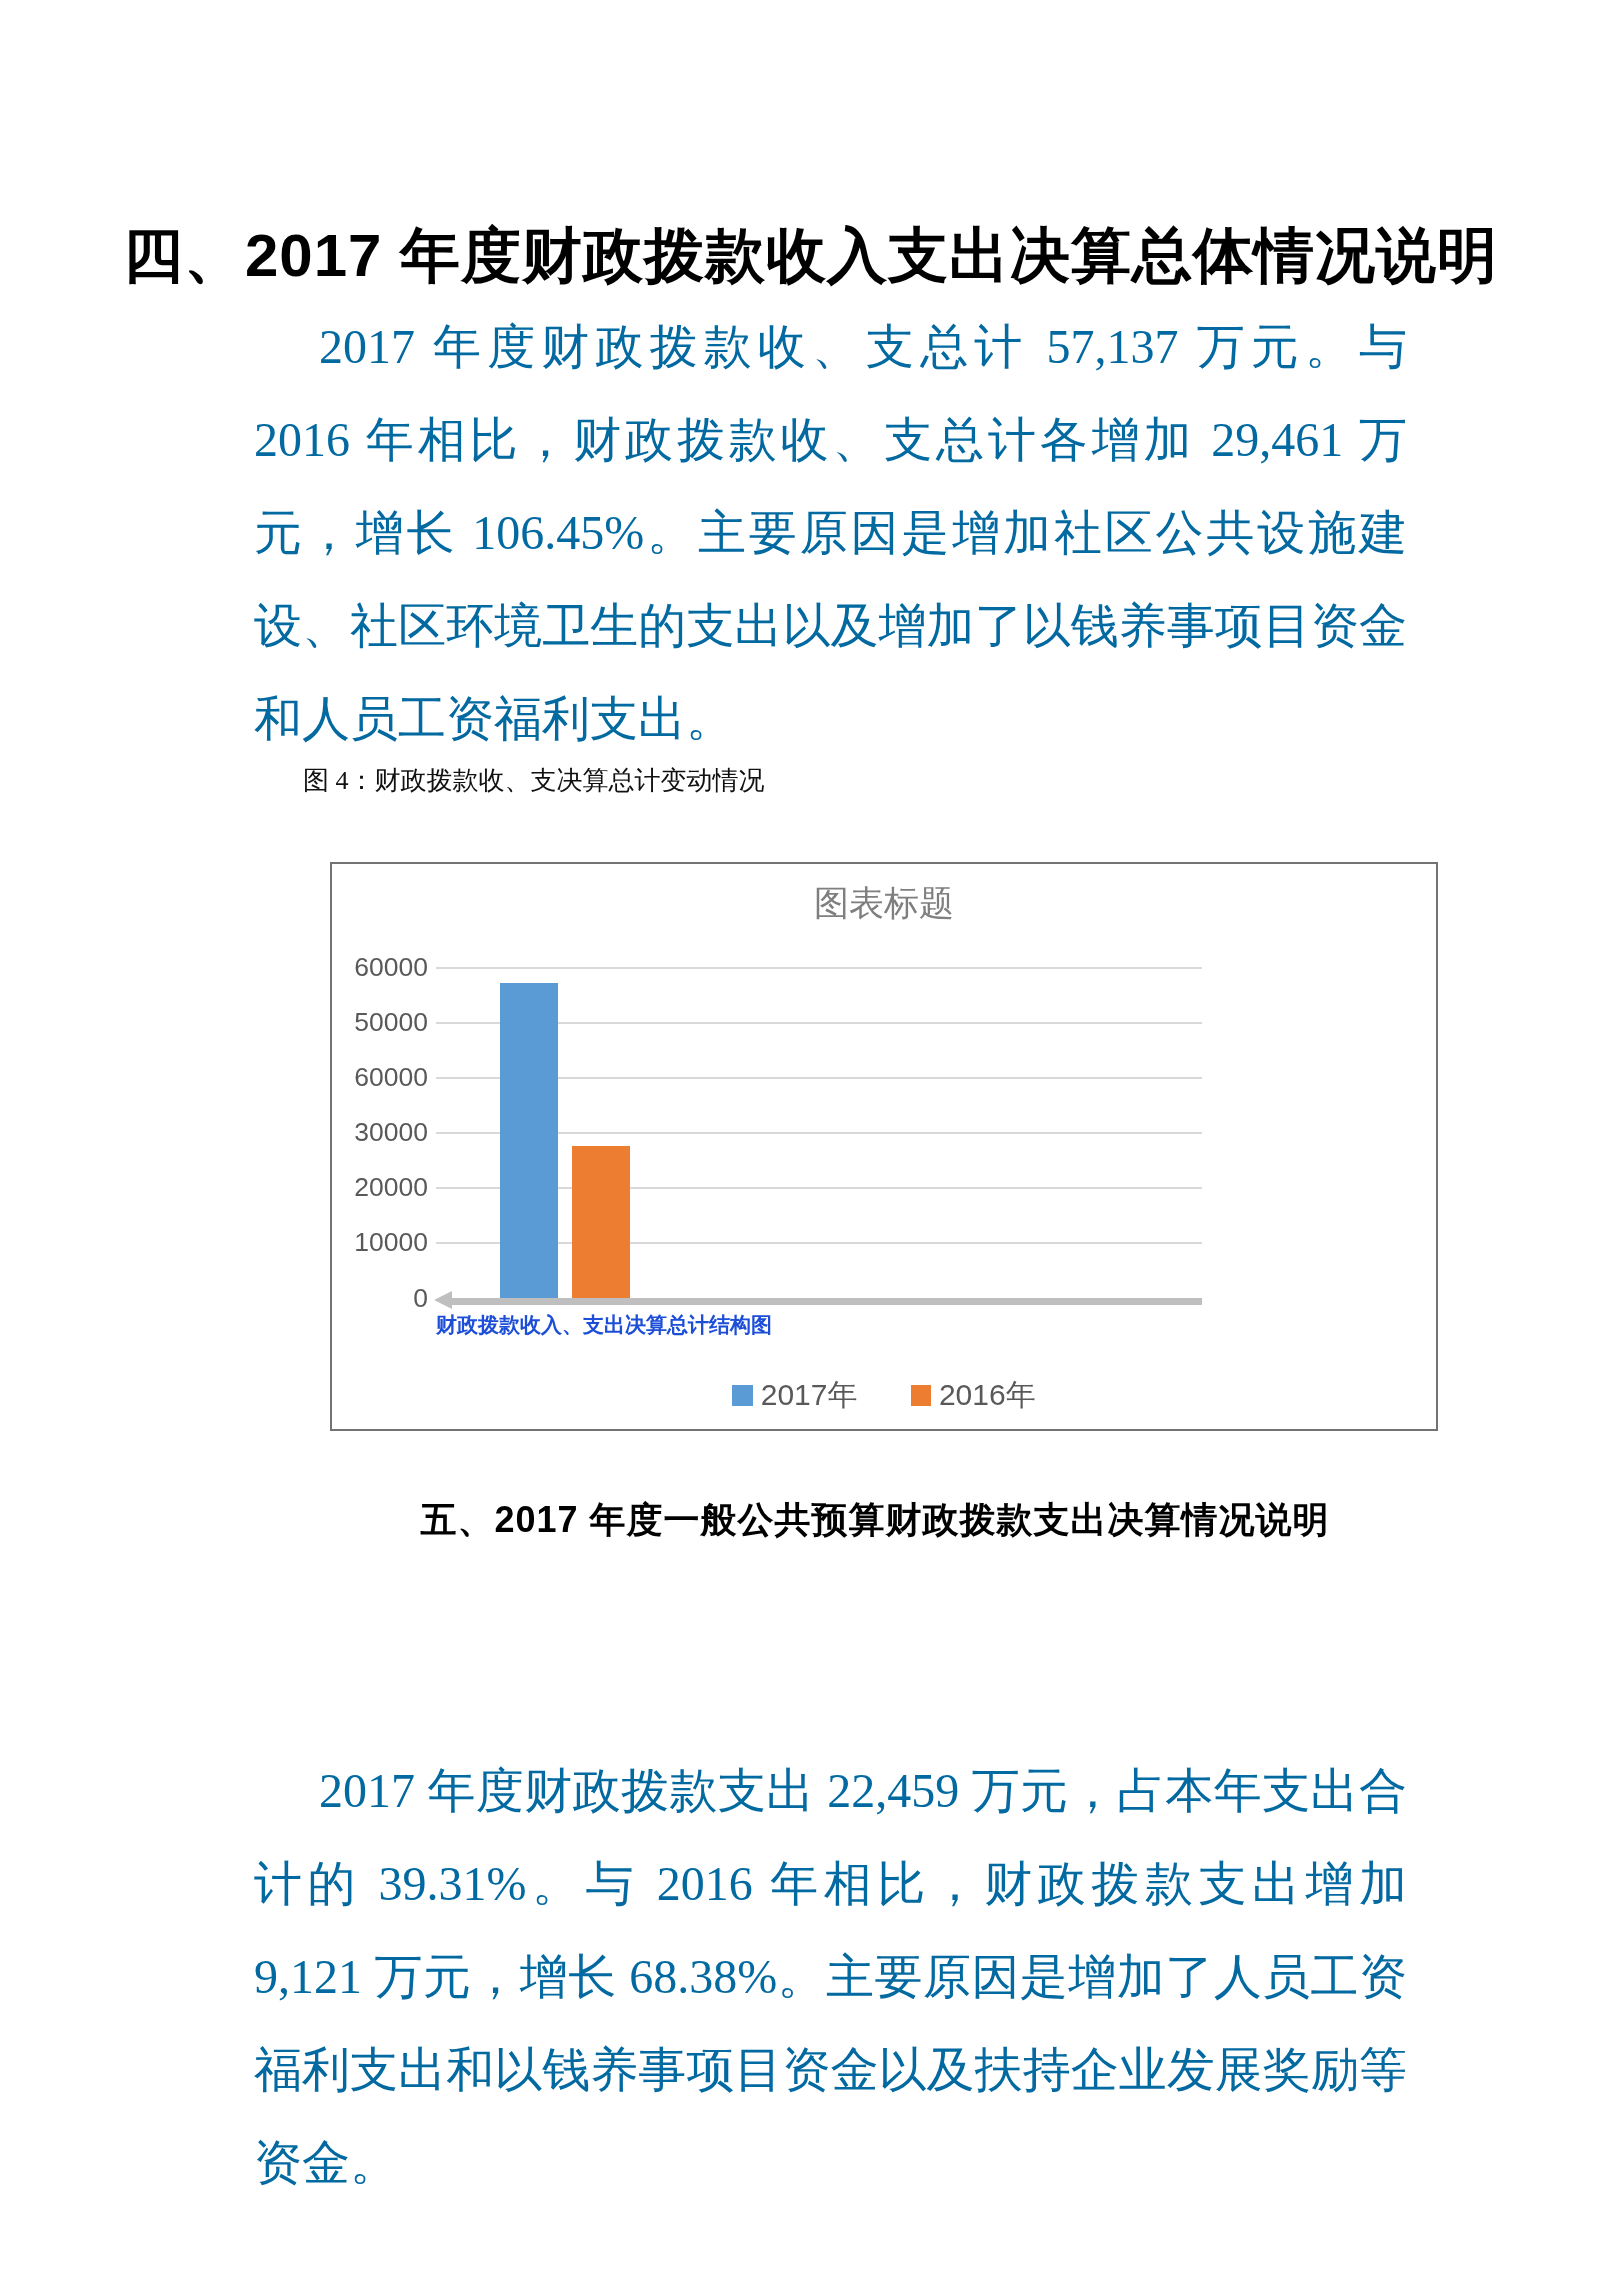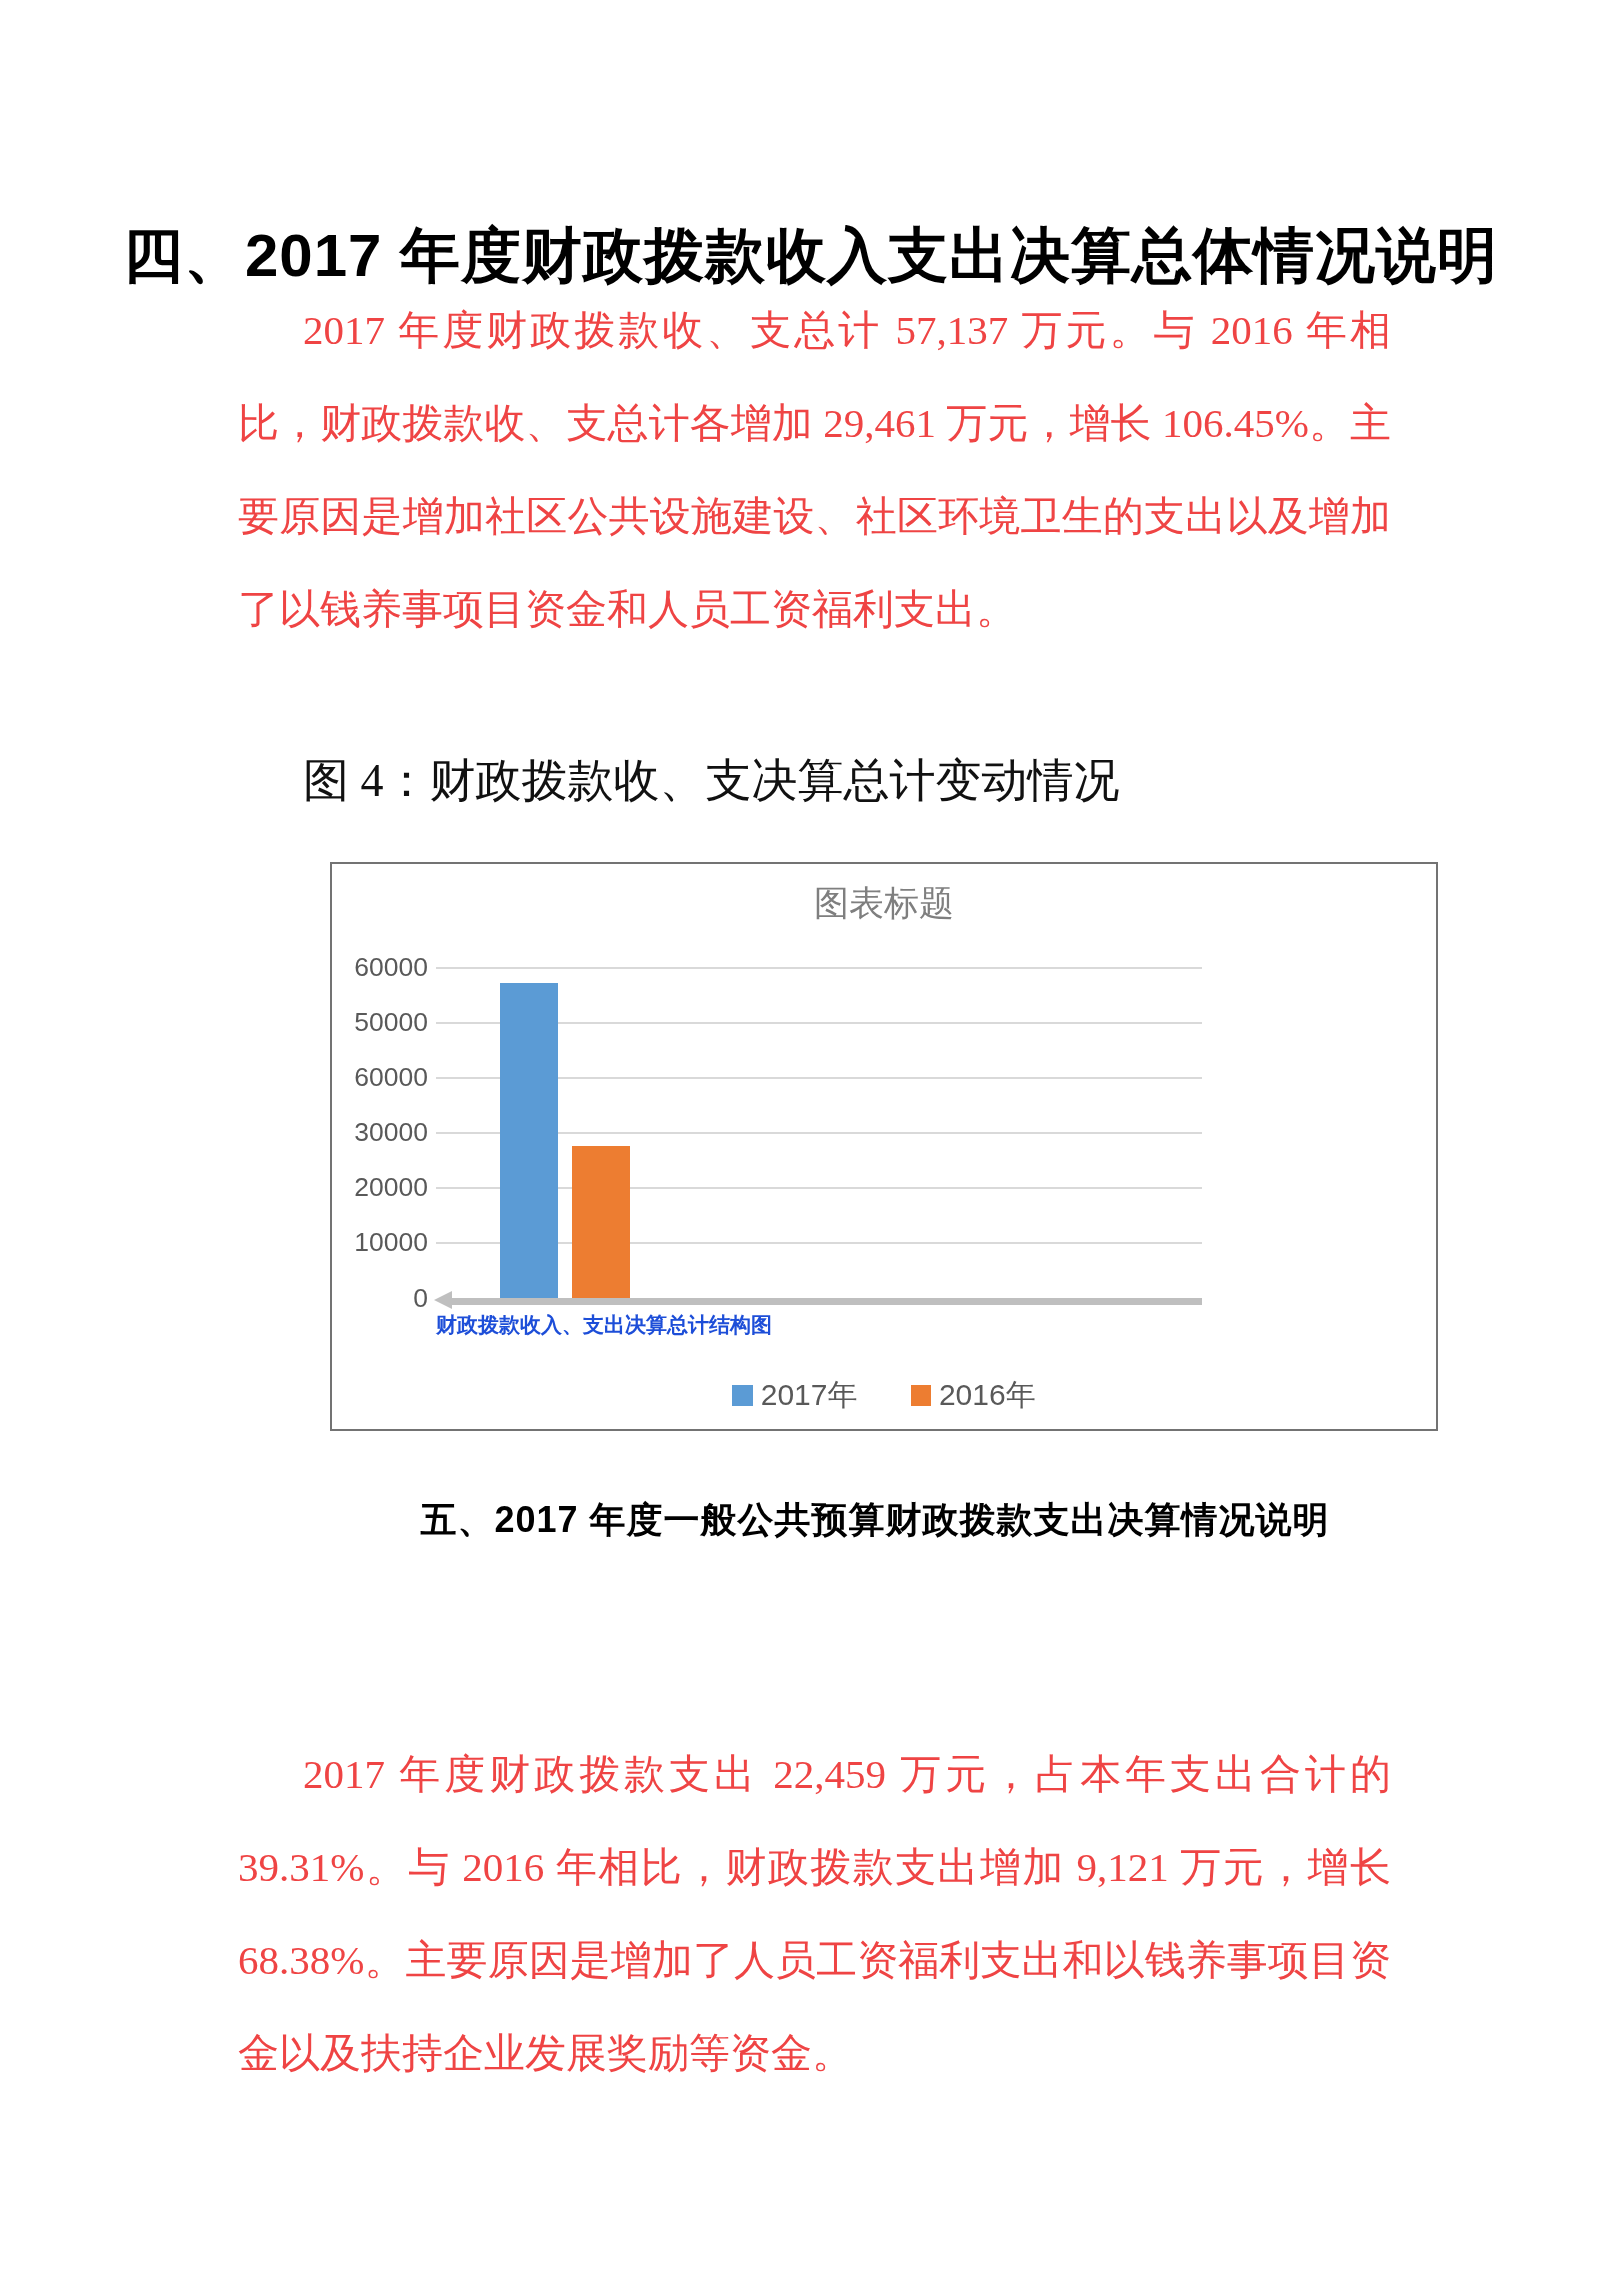--- a/index.html
+++ b/index.html
@@ -8,28 +8,28 @@
     font-family:"Liberation Serif", serif; color:#111111;
   }
   .page { position:relative; width:1621px; height:2293px; background:#ffffff; overflow:hidden; }
 
   .h1 {
     position:absolute; top:216px; left:0; width:1621px; margin:0;
     text-align:center; font-family:"Liberation Sans", sans-serif;
     font-size:60px; font-weight:bold; color:#000000; letter-spacing:1px;
   }
   .body-para {
-    position:absolute; left:238px; width:1153px; margin:0;
-    font-size:41px; line-height:93px; text-align:justify; text-indent:65px;
-    color:#ef4444;
+    position:absolute; left:238px; width:1153px; margin:16px;
+    font-size:48px; line-height:93px; text-align:justify; text-indent:65px;
+    color:#0369a1;
   }
   .p1 { top:284px; }
   .caption {
     position:absolute; left:238px; top:755px; width:1153px; margin:0;
-    font-size:46px; line-height:51px; text-indent:65px; color:#111111;
+    font-size:26px; line-height:51px; text-indent:65px; color:#111111;
   }
 
   
   .chart {
     position:absolute; left:330px; top:862px; width:1108px; height:569px;
     background:#ffffff; border:2px solid #737373; box-sizing:border-box;
   }
   .chart-title {
     position:absolute; top:15.7px; left:0; width:100%; text-align:center;
     font-size:35px; color:#7f7f7f; font-family:"Liberation Serif", serif;

